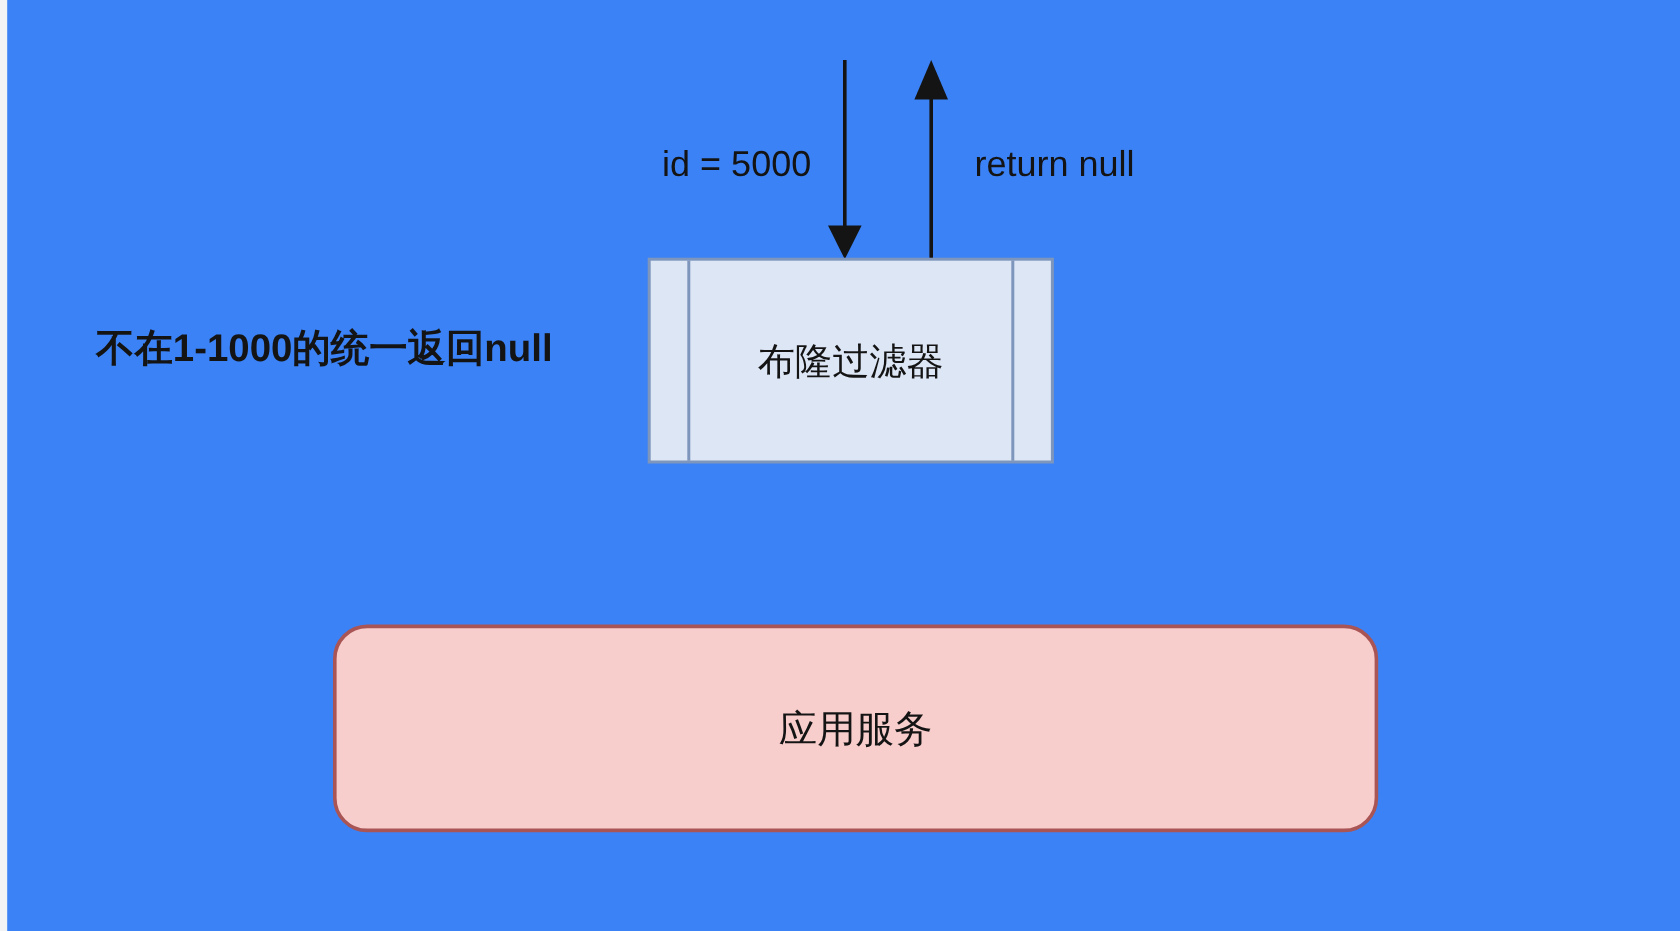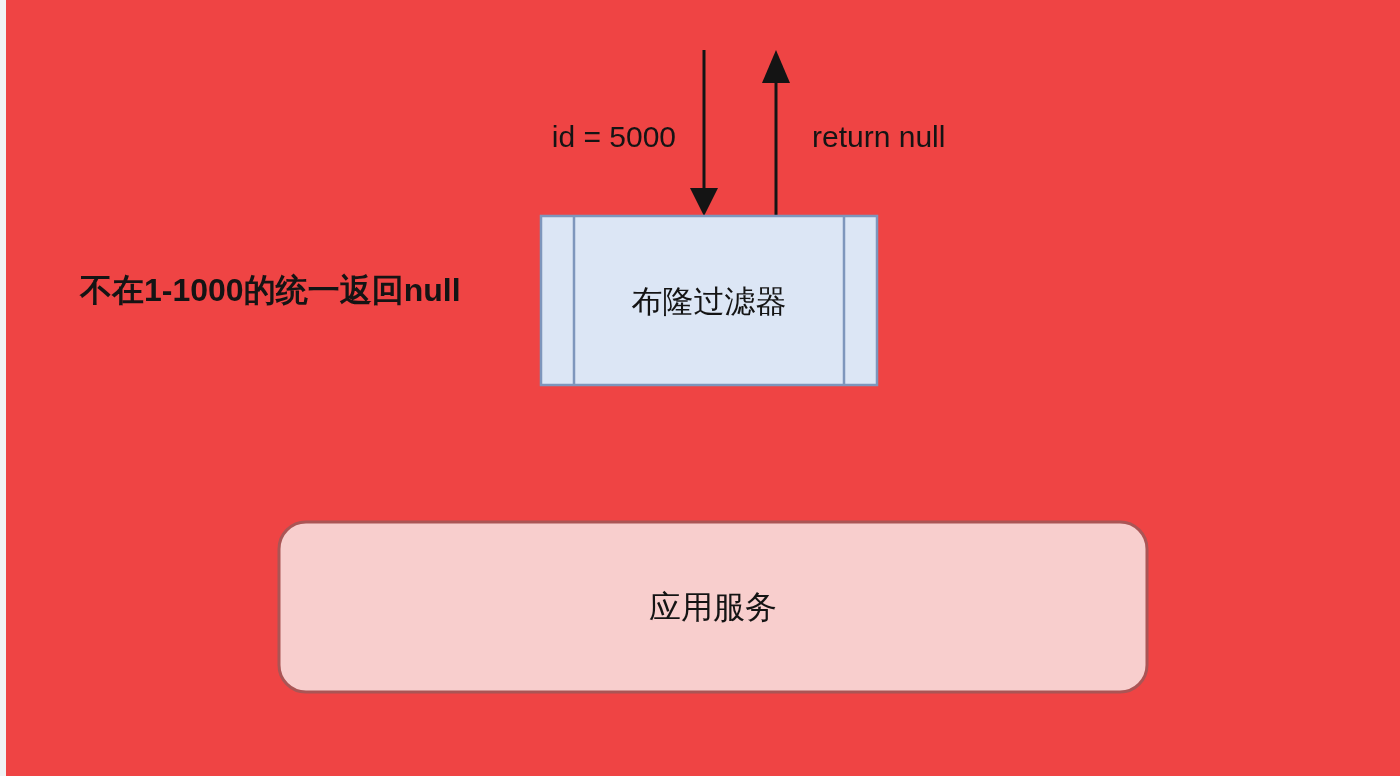--- a/index.html
+++ b/index.html
@@ -5,21 +5,21 @@
   html, body {
     margin: 0;
     padding: 0;
     background: #ffffff;
     font-family: "Liberation Sans", sans-serif;
   }
   .canvas-wrap {
     position: relative;
     width: 1400px;
     height: 776px;
-    background: #ef4444;
+    background: #3b82f6;
     overflow: hidden;
   }
   svg text {
     fill: #141414;
     font-family: "Liberation Sans", sans-serif;
   }
   .flow-label {
     font-size: 30px;
     font-weight: 500;
   }

